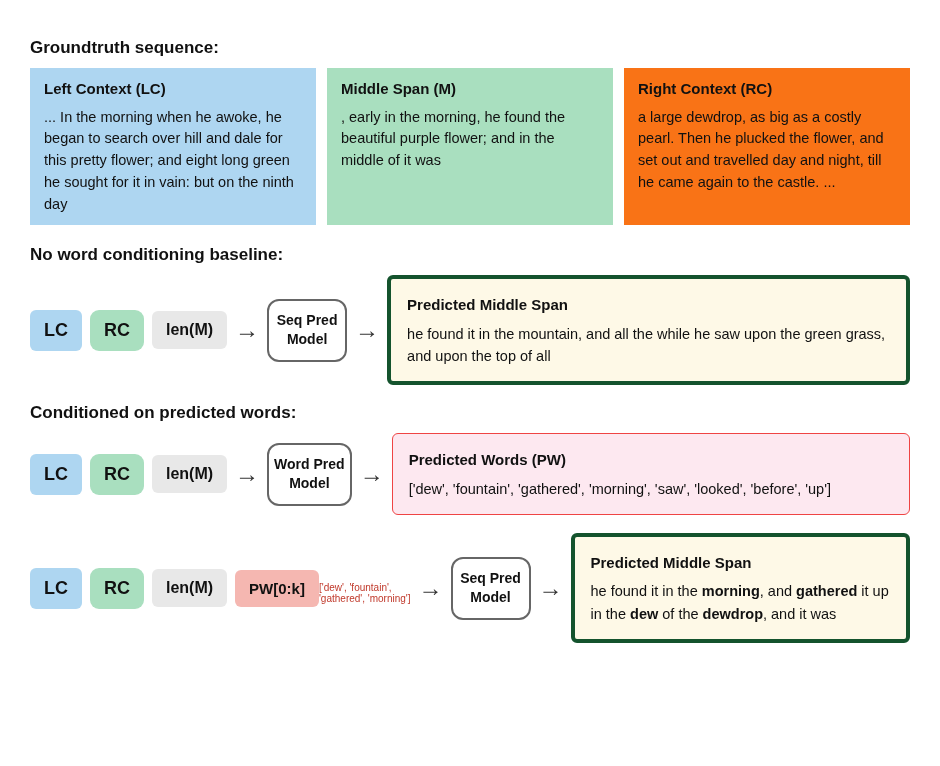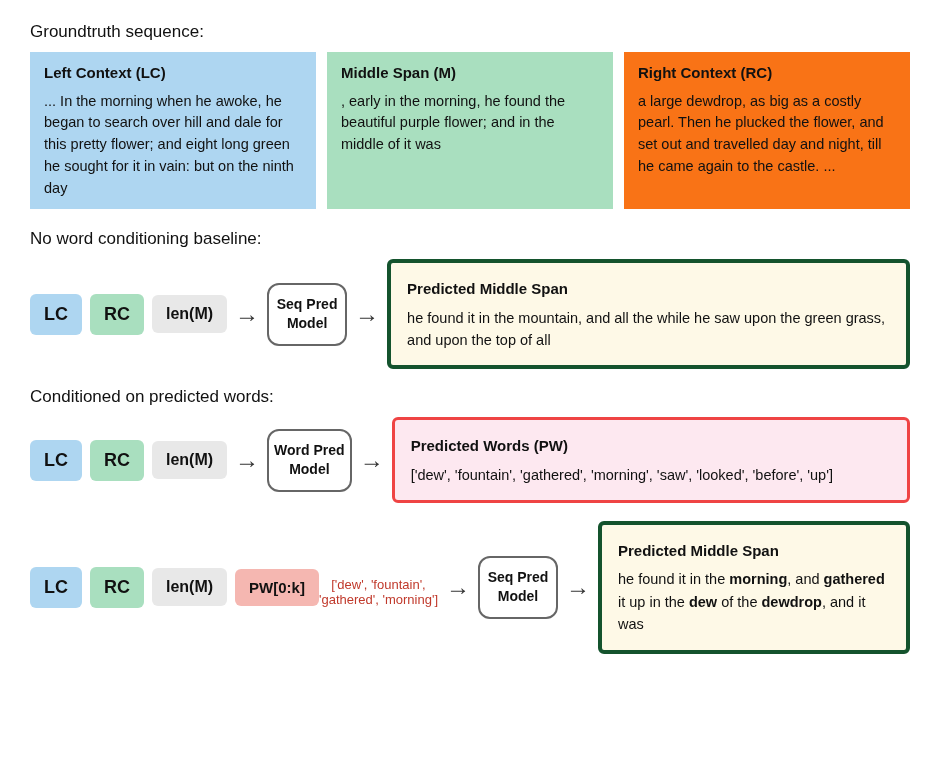--- a/index.html
+++ b/index.html
@@ -7,24 +7,24 @@
       font-family: Arial, sans-serif;
       background: #fff;
       width: 940px;
       min-height: 766px;
       padding: 20px 30px;
       font-size: 15px;
       color: #111;
     }
 
     .section-title {
-      font-weight: normal;
+      font-weight: bold;
       font-size: 17px;
       margin-bottom: 10px;
-      margin-top: 2px;
+      margin-top: 18px;
     }
 
     
     .gt-grid {
       display: grid;
       grid-template-columns: 1fr 1fr 1fr;
       gap: 11px;
       border: none;
       margin-bottom: 20px;
     }
@@ -57,21 +57,21 @@
     .chip {
       padding: 10px 14px;
       border-radius: 6px;
       font-weight: bold;
       font-size: 18px;
       display: inline-flex;
       align-items: center;
       justify-content: center;
     }
     .chip-lc { background: #aed6f1; }
-    .chip-rc { background: #a9dfbf; }
+    .chip-rc { background: #a9dfbf; border-radius: 9px; }
     .chip-len { background: #e8e8e8; font-size: 16px; }
     .chip-pw { background: #f5b7b1; font-size: 15px; }
 
     
     .arrow {
       font-size: 24px;
       font-weight: bold;
       color: #333;
       display: flex;
       align-items: center;
@@ -97,21 +97,21 @@
       font-size: 14.5px;
       line-height: 1.55;
       flex: 1;
     }
     .output-box .output-title {
       font-weight: bold;
       margin-bottom: 6px;
       font-size: 15px;
     }
     .output-yellow { background: #fef9e7; border: 4px solid #14532d; }
-    .output-pink   { background: #fde8f0; border: 3px solid #ef4444; }
+    .output-pink   { background: #fde8f0; border: 1px solid #ef4444; }
 
     .pw-sub {
       font-size: 11.5px;
       color: #c0392b;
       margin-top: 4px;
     }
 
     b { font-weight: bold; }
   </style>
 </head>
@@ -167,21 +167,21 @@
   </div>
 </div>
 
 <div class="flow-section">
   <div class="flow-row">
     <div class="chip chip-lc">LC</div>
     <div class="chip chip-rc">RC</div>
     <div class="chip chip-len">len(M)</div>
     <div style="display:inline-flex;flex-direction:row;align-items:center;">
       <div class="chip chip-pw">PW[0:k]</div>
-      <div class="pw-sub" style="text-align:center;font-size:13px;color:#c0392b;margin-top:9px;">['dew', 'fountain',<br>'gathered', 'morning']</div>
+      <div class="pw-sub" style="text-align:left;font-size:10px;color:#c0392b;margin-top:9px;">['dew', 'fountain',<br>'gathered', 'morning']</div>
     </div>
     <div class="arrow">→</div>
     <div class="model-box">Seq Pred<br>Model</div>
     <div class="arrow">→</div>
     <div class="output-box output-yellow">
       <div class="output-title">Predicted Middle Span</div>
       <div>
         <span>he found it in the </span><b>morning</b><span>, and </span><b>gathered</b><span> it up in the </span><b>dew</b><span> of the </span><b>dewdrop</b><span>, and it was</span>
       </div>
     </div>

